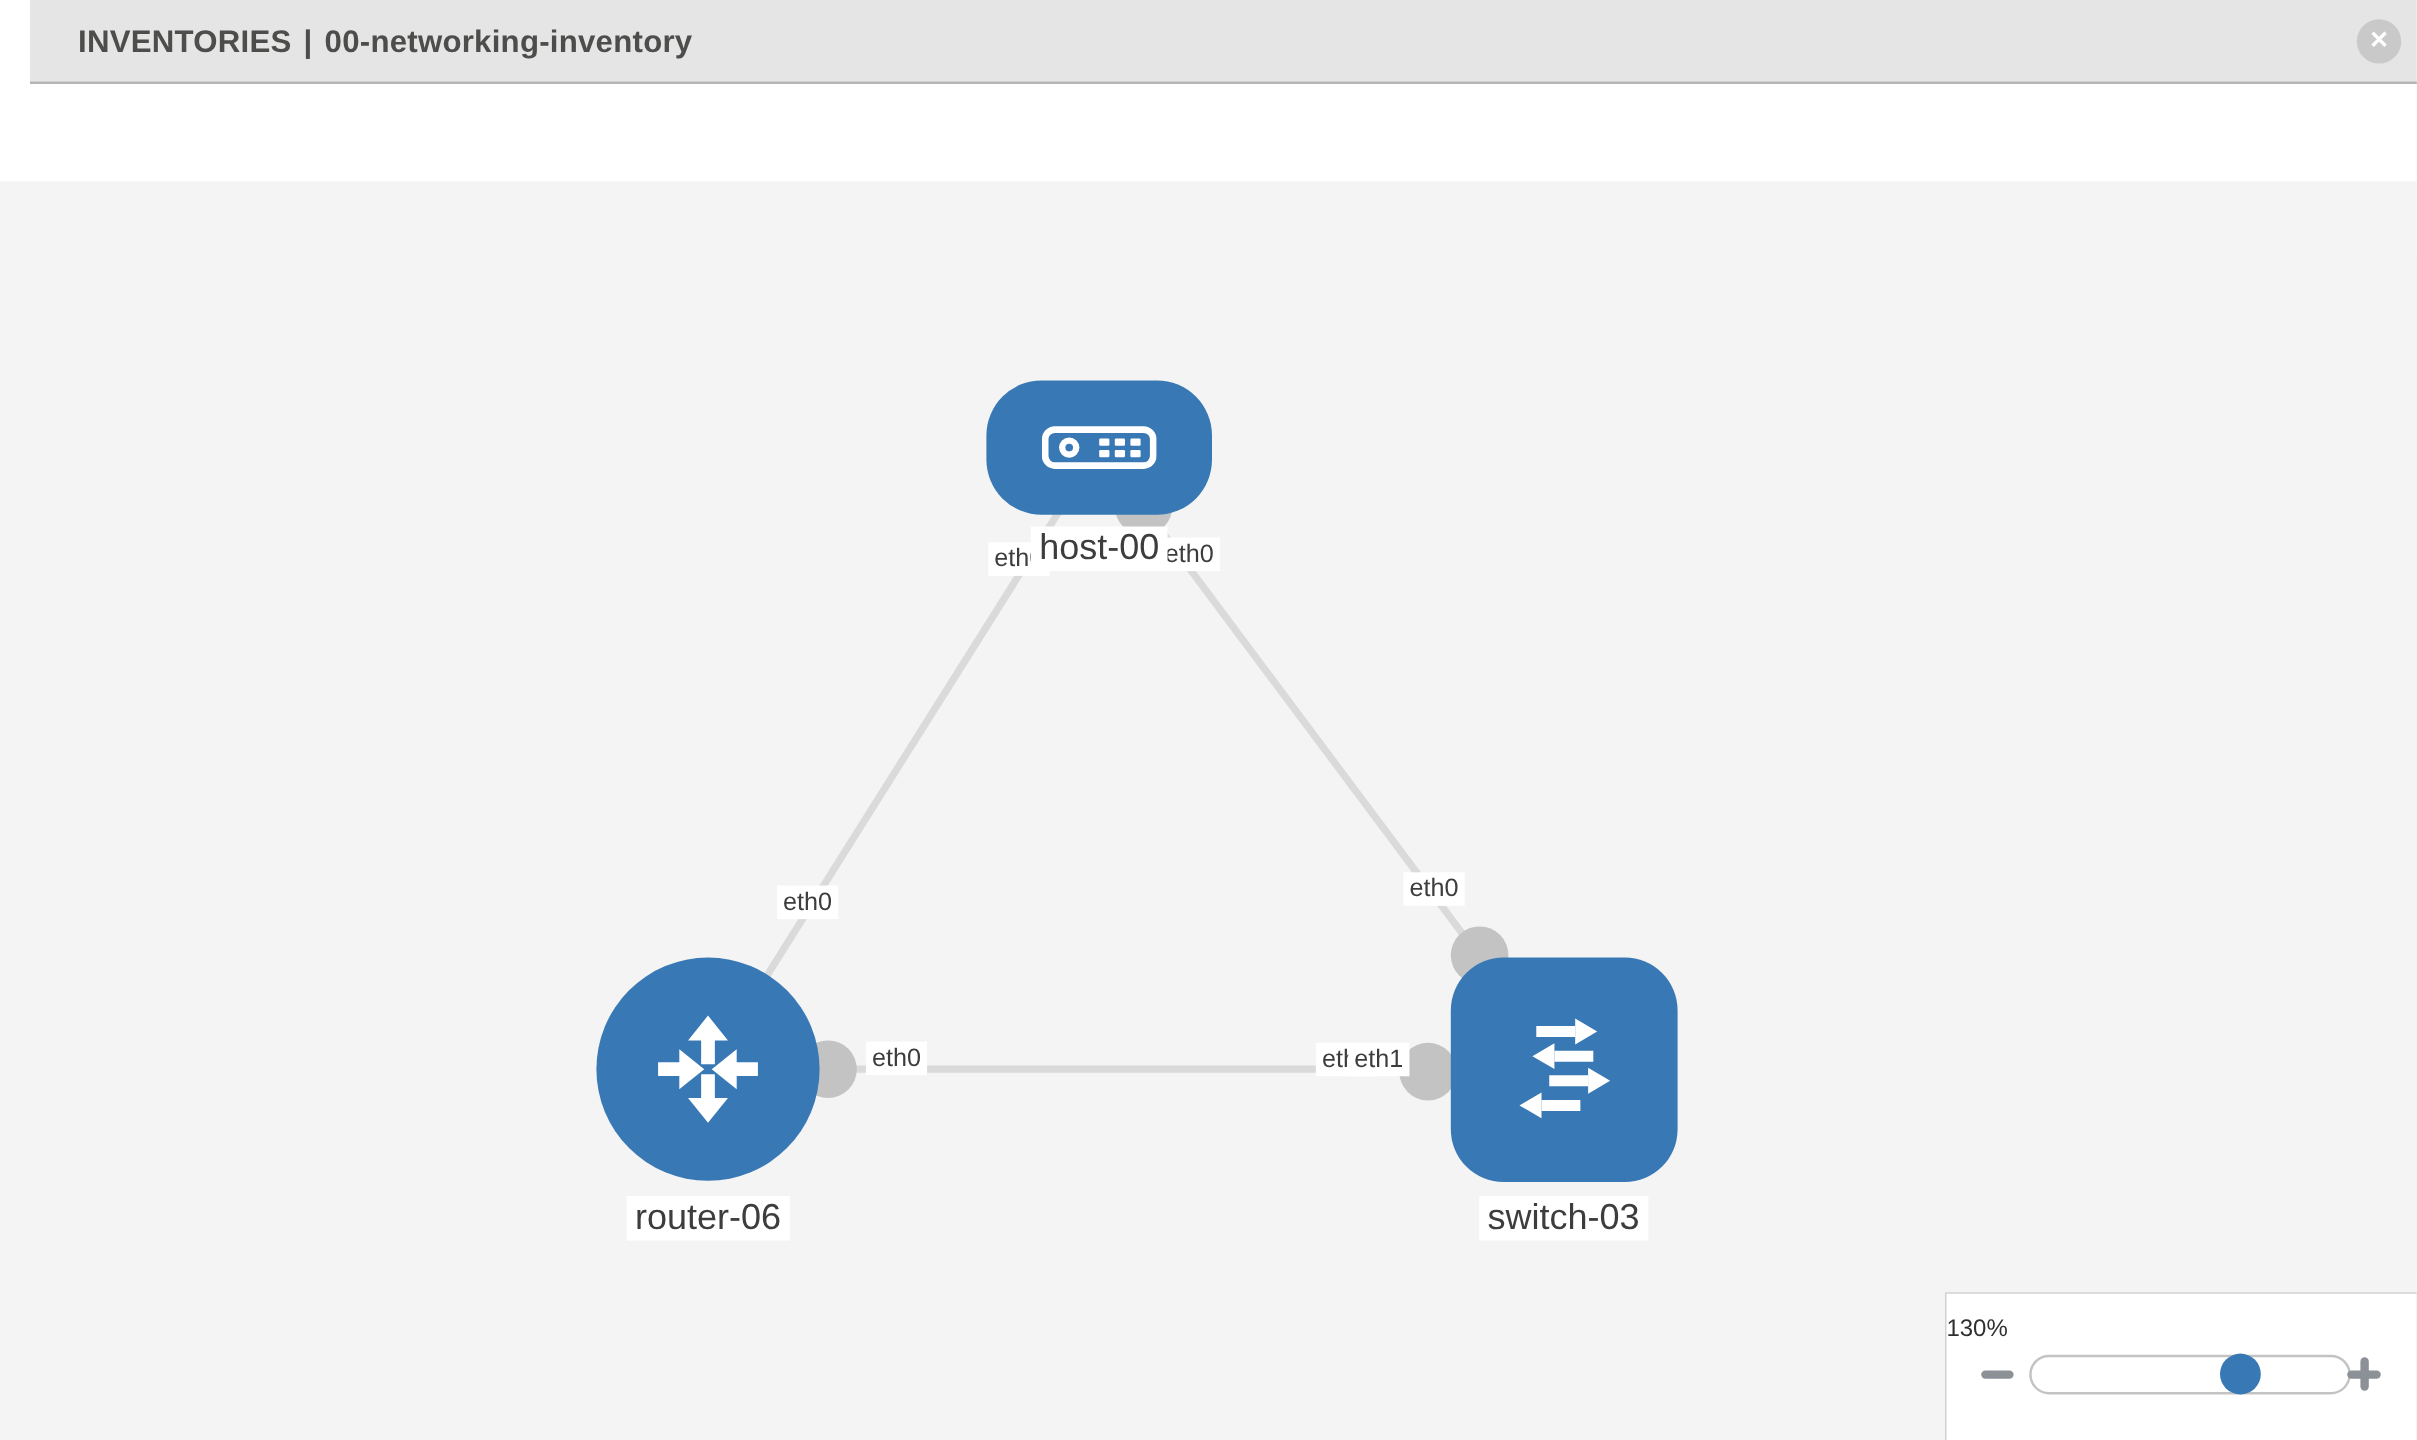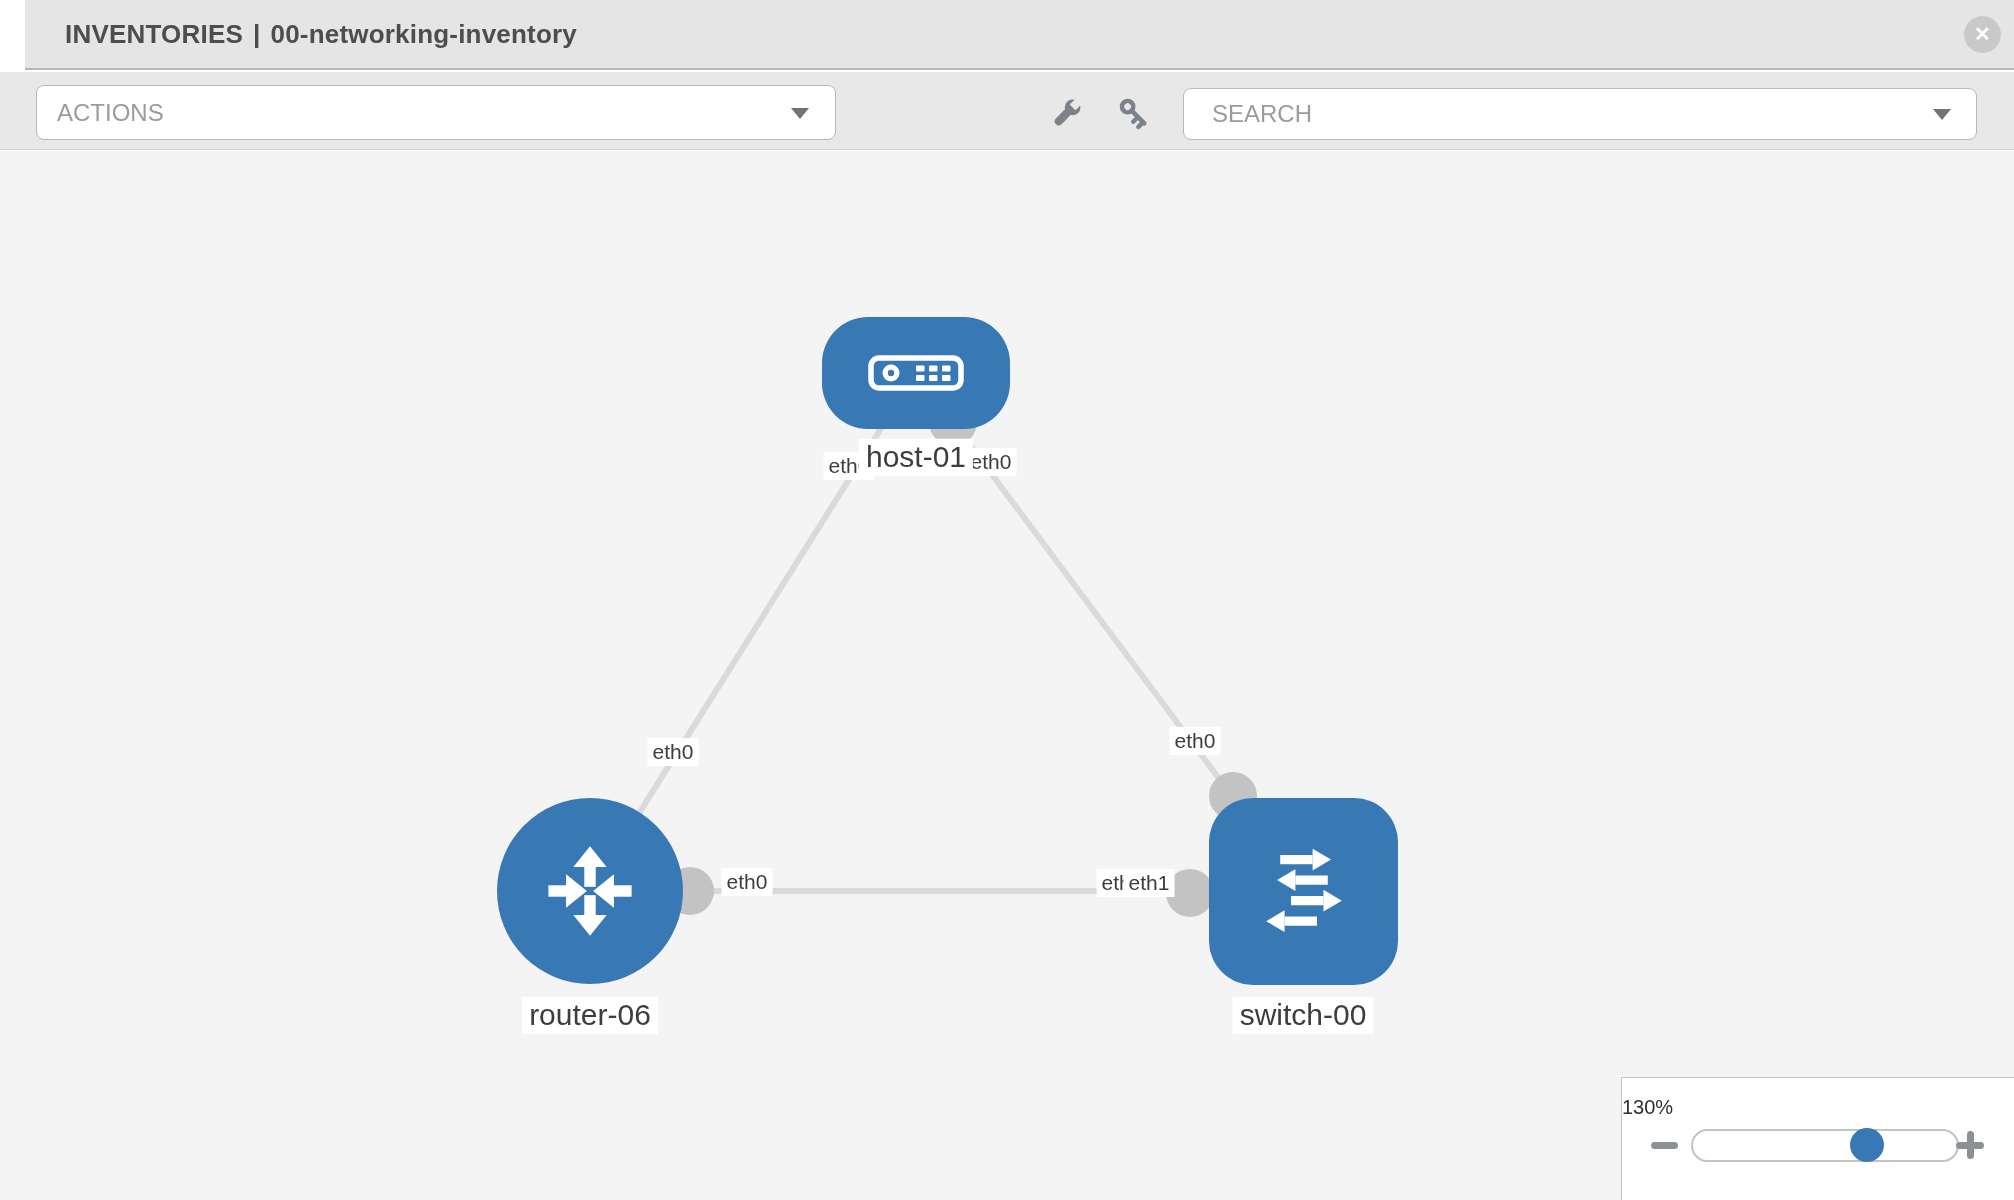--- a/index.html
+++ b/index.html
@@ -120,50 +120,20 @@
 
   <header class="hdr">
     <div class="title">
       <span>INVENTORIES</span><span class="sep">|</span><span>00-networking-inventory</span>
     </div>
     <div class="close-btn">
       <span class="x">✕</span>
     </div>
   </header>
 
-  <div class="toolbar">
-    <div class="dropdown dd-actions">
-      <span class="ph">ACTIONS</span>
-      <span class="caret"></span>
-    </div>
-
-    <button class="tool-btn wrench">
-      <svg width="36" height="36" viewBox="0 0 32 32">
-        <g transform="rotate(45 16 16)">
-          <circle cx="16" cy="9" r="7" fill="#7b828a"></circle>
-          <rect x="12.4" y="0" width="7.2" height="9" fill="#e8e8e8"></rect>
-          <rect x="12.4" y="13" width="7.2" height="17" rx="3.6" fill="#7b828a"></rect>
-        </g>
-      </svg>
-    </button>
-
-    <button class="tool-btn key">
-      <svg width="36" height="36" viewBox="0 0 32 32">
-        <g transform="rotate(-45 16 16)" stroke="#7b828a" stroke-width="4" fill="none" stroke-linecap="round">
-          <circle cx="16" cy="8" r="5"></circle>
-          <path d="M16 13 V29 M16 21 h-6 M16 27.5 h-6"></path>
-        </g>
-      </svg>
-    </button>
-
-    <div class="searchwrap">
-      <input type="text" placeholder="SEARCH" style="">
-      <span class="caret"></span>
-    </div>
-  </div>
 
   <div class="canvas">
 
     <svg class="wires" width="2014" height="1049" viewBox="0 0 2014 1049">
       <line x1="916" y1="222" x2="590" y2="740" stroke="#dadada" stroke-width="6"></line>
       <line x1="916" y1="222" x2="1303" y2="740" stroke="#dadada" stroke-width="6"></line>
       <line x1="590" y1="740" x2="1303" y2="740" stroke="#dadada" stroke-width="6"></line>
       <circle cx="953" cy="271" r="24" fill="#c3c3c3"></circle>
       <circle cx="690" cy="740" r="24" fill="#c3c3c3"></circle>
       <circle cx="1233" cy="645" r="24" fill="#c3c3c3"></circle>
@@ -213,23 +183,23 @@
         </g>
         <g fill="#fff">
           <polygon points="58,10 75,20 58,30"></polygon>
           <polygon points="42,29 25,39 42,49"></polygon>
           <polygon points="68,48 85,58 68,68"></polygon>
           <polygon points="32,67 15,77 32,87"></polygon>
         </g>
       </svg>
     </div>
 
-    <div class="lbl node-lbl" style="left:916px;  top:306px;">host-01</div>
+    <div class="lbl node-lbl" style="left:916px;  top:306px;">host-00</div>
     <div class="lbl node-lbl" style="left:590px;  top:864px;">router-06</div>
-    <div class="lbl node-lbl" style="left:1303px; top:864px;">switch-00</div>
+    <div class="lbl node-lbl" style="left:1303px; top:864px;">switch-03</div>
 
     <div class="lbl eth-lbl" style="left:849px;  top:315px;">eth0</div>
     <div class="lbl eth-lbl" style="left:991px;  top:311px;">eth0</div>
     <div class="lbl eth-lbl" style="left:673px;  top:601px;">eth0</div>
     <div class="lbl eth-lbl" style="left:1195px; top:590px;">eth0</div>
     <div class="lbl eth-lbl" style="left:747px;  top:731px;">eth0</div>
     <div class="lbl eth-lbl" style="left:1122px; top:732px;">eth1</div>
     <div class="lbl eth-lbl eth-front" style="left:1149px; top:732px;">eth1</div>
 
     <div class="zoom-panel">

